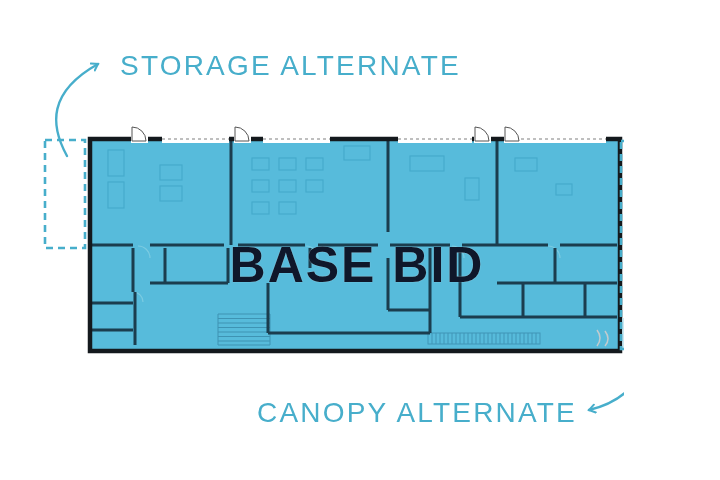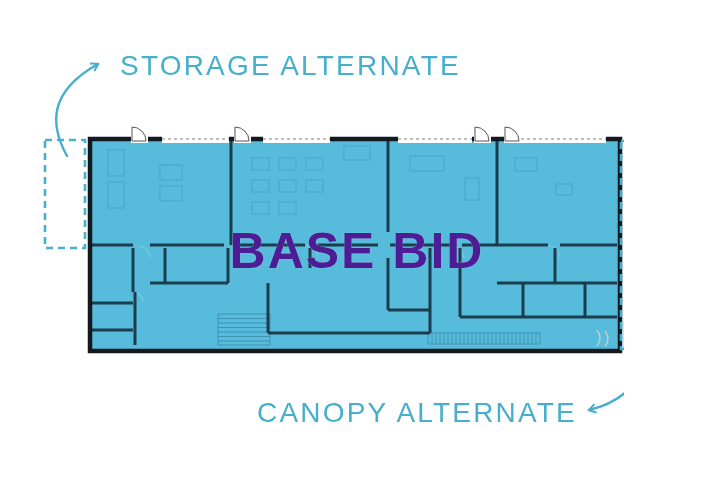--- a/index.html
+++ b/index.html
@@ -16,23 +16,23 @@
     color:#47AECB;
     font-size:28px;
     font-weight:400;
     letter-spacing:2.2px;
     white-space:nowrap;
   }
   .label.storage{left:120px;top:50px;}
   .label.canopy{left:257px;top:397px;text-align:right;}
   .basebid{
     position:absolute;
-    left:212px;top:222px;width:290px;
+    left:212px;top:236px;width:290px;
     text-align:center;
-    color:#4c1d95;
+    color:#0f172a;
     font-size:50px;
     font-weight:bold;
     letter-spacing:2px;
     white-space:nowrap;
     text-shadow:0 0 1px rgba(255,255,255,.6);
   }
 </style>
 </head>
 <body>
 

